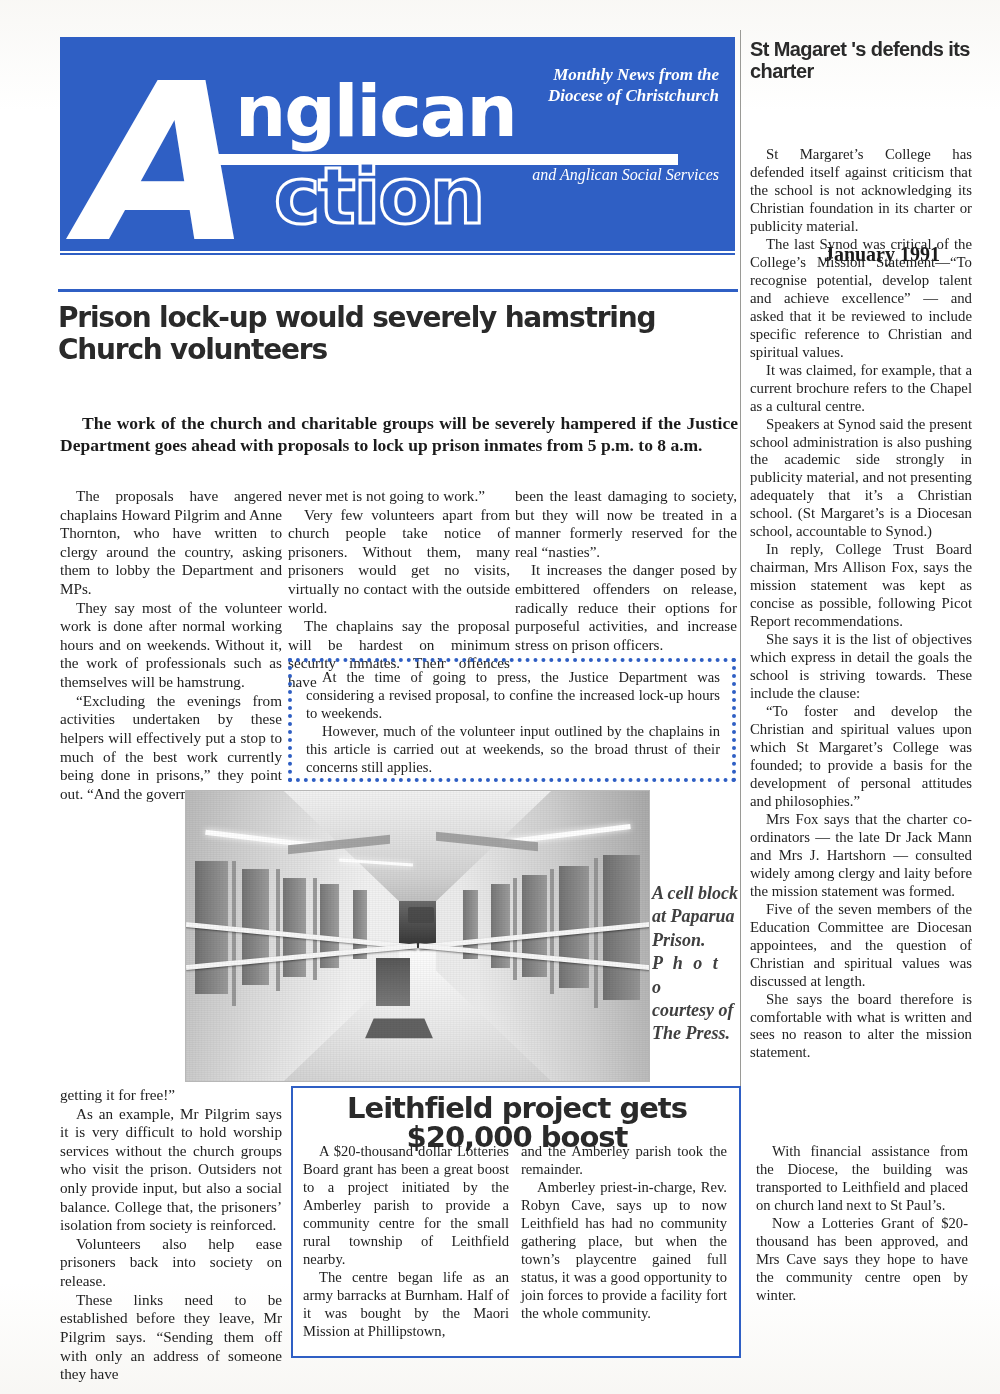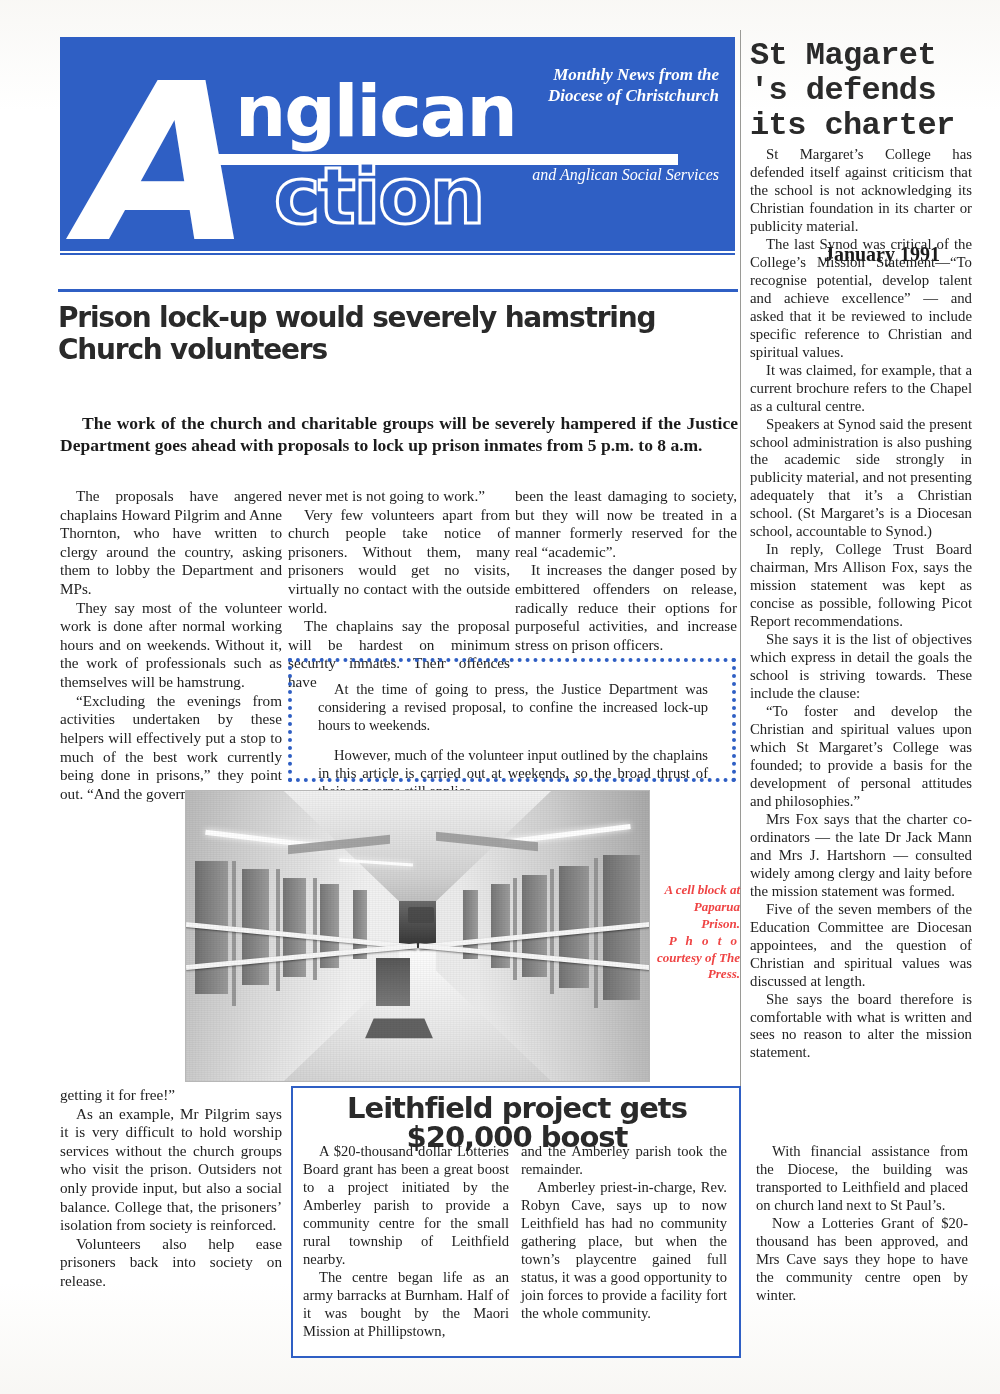--- a/index.html
+++ b/index.html
@@ -92,21 +92,21 @@
   .col p.noind{text-indent:0;}
 
   
   .dotbox{
     position:absolute;left:288px;top:658px;width:448px;height:124px;
     border:4px dotted #2f5fc4;
     box-sizing:border-box;
     padding:6px 12px 4px 14px;
   }
   .dotbox p{
-    margin:12px;text-indent:16px;
+    margin:0;text-indent:16px;
     font-family:"Liberation Serif", serif;
     font-size:14.6px;line-height:1.235;text-align:justify;color:#222;
   }
 
   
   .photo{
     position:absolute;left:185px;top:790px;width:463px;height:290px;
     overflow:hidden;background:#cfcfcb;
     border:1px solid #b5b5b0;
     filter:grayscale(1) contrast(1.04);
@@ -139,34 +139,34 @@
     background:linear-gradient(180deg,#4a4945,#6f6e69);opacity:.9;}
   .ph-figs{position:absolute;left:48%;top:40%;width:26px;height:16px;
     background:#4b4a46;opacity:.8;border-radius:2px;}
   .ph-grain{position:absolute;inset:0;opacity:.28;
     background-image:repeating-linear-gradient(0deg,rgba(0,0,0,.10) 0 1px,transparent 1px 2px),
                      repeating-linear-gradient(90deg,rgba(0,0,0,.07) 0 1px,transparent 1px 3px);}
 
   .caption{
     position:absolute;left:652px;top:882px;width:88px;
     font-family:"Liberation Serif", serif;
-    font-style:italic;font-weight:bold;font-size:13px;line-height:1.3;
-    text-align:right;color:#ef4444;
+    font-style:italic;font-weight:bold;font-size:18px;line-height:1.3;
+    color:#404040;
   }
   .caption p{margin:0;}
   .caption .spaced{letter-spacing:3px;}
 
   
   .vrule{position:absolute;background:#9a9a96;width:1px;}
 
   
   .side-headline{
     position:absolute;left:750px;top:38px;width:225px;
-    font-family:Liberation Mono, monospace;
-    font-weight:bold;font-size:32px;line-height:1.1;
+    font-family:Liberation Sans, sans-serif;
+    font-weight:bold;font-size:20px;line-height:1.1;
     color:#2a2a2a;letter-spacing:-.6px;
   }
 
   
   .leithbox{
     position:absolute;left:291px;top:1086px;width:450px;height:272px;
     border:2px solid #2f5fc4;box-sizing:border-box;background:#fff;
   }
   .leith-head{
     position:absolute;left:299px;top:1094px;width:436px;
@@ -210,21 +210,21 @@
     <p>“Excluding the evenings from activities undertaken by these helpers will effectively put a stop to much of the best work currently being done in prisons,” they point out. “And the government was</p>
   </div>
 
   <div class="col" style="left:288px;top:487px;width:222px;">
     <p class="noind">never met is not going to work.”</p>
     <p>Very few volunteers apart from church people take notice of prisoners.  Without them, many prisoners would get no visits, virtually no contact with the outside world.</p>
     <p>The chaplains say the proposal will be hardest on minimum security inmates.  Their offences have</p>
   </div>
 
   <div class="col" style="left:515px;top:487px;width:222px;">
-    <p class="noind">been the least damaging to society, but they will now be treated in a manner formerly reserved for the real “academic”.</p>
+    <p class="noind">been the least damaging to society, but they will now be treated in a manner formerly reserved for the real “nasties”.</p>
     <p>It increases the danger posed by embittered offenders on release, radically reduce their options for purposeful activities, and increase stress on prison officers.</p>
   </div>
 
   <div class="dotbox">
     <p>At the time of going to press, the Justice Department was considering a revised proposal, to confine the increased lock-up hours to weekends.</p>
     <p>However, much of the volunteer input outlined by the chaplains in this article is carried out at weekends, so the broad thrust of their concerns still applies.</p>
   </div>
 
   <div class="photo">
     <div class="ph-ceiling"></div>
@@ -273,20 +273,21 @@
   <div class="caption">
     <p>A cell block at Paparua Prison.</p>
     <p class="spaced">P h o t o</p>
     <p>courtesy of The Press.</p>
   </div>
 
   <div class="col" style="left:60px;top:1086px;width:222px;">
     <p class="noind">getting it for free!”</p>
     <p>As an example, Mr Pilgrim says it is very difficult to hold worship services without the church groups who visit the prison. Outsiders not only provide input, but also a social balance. College that, the prisoners’ isolation from society is reinforced.</p>
     <p>Volunteers also help ease prisoners back into society on release.</p>
+    <p>These links need to be established before they leave, Mr Pilgrim says. “Sending them off with only an address of someone they have</p>
   </div>
 
   <div class="side-headline">St Magaret 's defends its charter</div>
 
   <div class="col" style="left:750px;top:146px;width:222px;font-size:14.8px;line-height:1.215;">
     <p>St Margaret’s College has defended itself against criticism that the school is not acknowledging its Christian foundation in its charter or publicity material.</p>
     <p>The last Synod was critical of the College’s Mission Statement—“To recognise potential, develop talent and achieve excellence” — and asked that it be reviewed to include specific reference to Christian and spiritual values.</p>
     <p>It was claimed, for example, that a current brochure refers to the Chapel as a cultural centre.</p>
     <p>Speakers at Synod said the present school administration is also pushing the academic side strongly in publicity material, and not presenting adequately that it’s a Christian school. (St Margaret’s is a Diocesan school, accountable to Synod.)</p>
     <p>In reply, College Trust Board chairman, Mrs Allison Fox, says the mission statement was kept as concise as possible, following Picot Report recommendations.</p>

